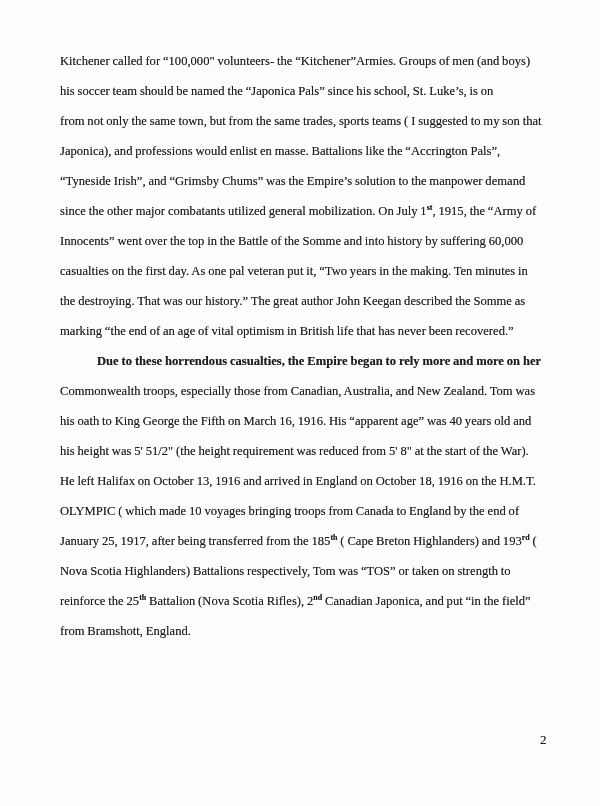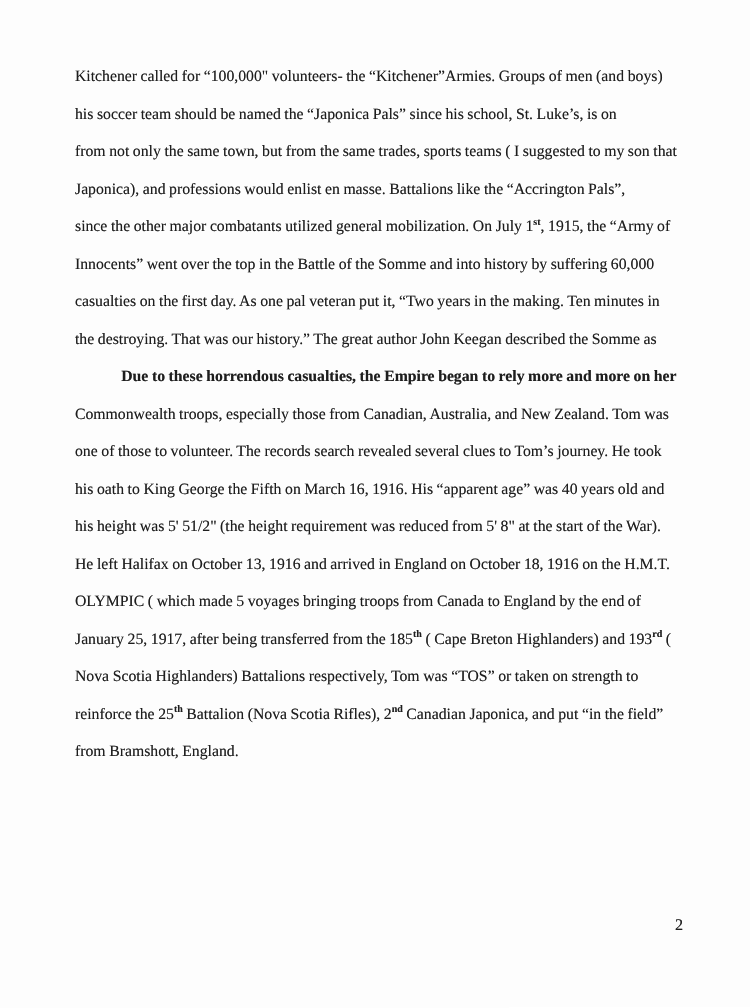--- a/index.html
+++ b/index.html
@@ -53,30 +53,31 @@
 </style>
 </head>
 <body>
 
 <div class="page">
   <div class="text-block">
       <div class="line"><span>Kitchener  called for “100,000" volunteers- the  “Kitchener”Armies. Groups of men (and boys)</span></div>
       <div class="line"><span>his soccer team should be named the “Japonica Pals” since his school, St. Luke’s,  is on</span></div>
       <div class="line"><span>from not only the same town, but from the same trades, sports teams ( I suggested to my son that</span></div>
       <div class="line"><span>Japonica), and professions would enlist </span><span class="em">en masse</span><span>. Battalions  like the “Accrington Pals”,</span></div>
+      <div class="line"><span>“Tyneside Irish”, and “Grimsby Chums” was the Empire’s solution to the manpower demand</span></div>
       <div class="line"><span>since the other major combatants utilized general mobilization. On July 1</span><sup>st</sup><span>, 1915, the “Army of</span></div>
       <div class="line"><span>Innocents” went over the top in the Battle of the Somme and into history by suffering 60,000</span></div>
       <div class="line"><span>casualties on the first day.  As one pal veteran put it, “Two years in the making. Ten minutes in</span></div>
       <div class="line"><span>the destroying. That was our history.” The great author John Keegan described the Somme as</span></div>
+      <div class="line"><span>marking “the end of an age of vital optimism in British life  that has never been recovered.”</span></div>
       <div class="line indent"><span>Due to these horrendous casualties, the Empire began to rely more and more on her</span></div>
       <div class="line"><span>Commonwealth troops, especially those from Canadian, Australia, and New Zealand. Tom was</span></div>
-      <div class="line"><span>one of those to volunteer. The records search revealed several clues to Tom’s journey. He took</span></div>
       <div class="line"><span>his oath to King George the Fifth on March 16, 1916. His “apparent age” was 40 years old and</span></div>
       <div class="line"><span>his height was 5' 51/2" (the height requirement was reduced from 5' 8" at the start of the War).</span></div>
       <div class="line"><span>He left Halifax on October 13, 1916 and arrived in England on October 18, 1916 on  the H.M.T.</span></div>
-      <div class="line"><span>OLYMPIC ( which made 5 voyages bringing troops from Canada to England by the end of</span></div>
+      <div class="line"><span>OLYMPIC ( which made 10 voyages bringing troops from Canada to England by the end of</span></div>
       <div class="line"><span>January 25, 1917, after being transferred from the 185</span><sup>th</sup><span> ( Cape Breton Highlanders) and 193</span><sup>rd</sup><span> (</span></div>
       <div class="line"><span>Nova Scotia Highlanders) Battalions respectively, Tom was “TOS” or taken on strength to</span></div>
       <div class="line"><span>reinforce the 25</span><sup>th</sup><span> Battalion (Nova Scotia Rifles), 2</span><sup>nd</sup><span> Canadian Japonica, and put “in the field”</span></div>
       <div class="line"><span>from Bramshott, England.</span></div>
     </div>
   <div class="page-number">2</div>
 </div>
 
 </body></html>

